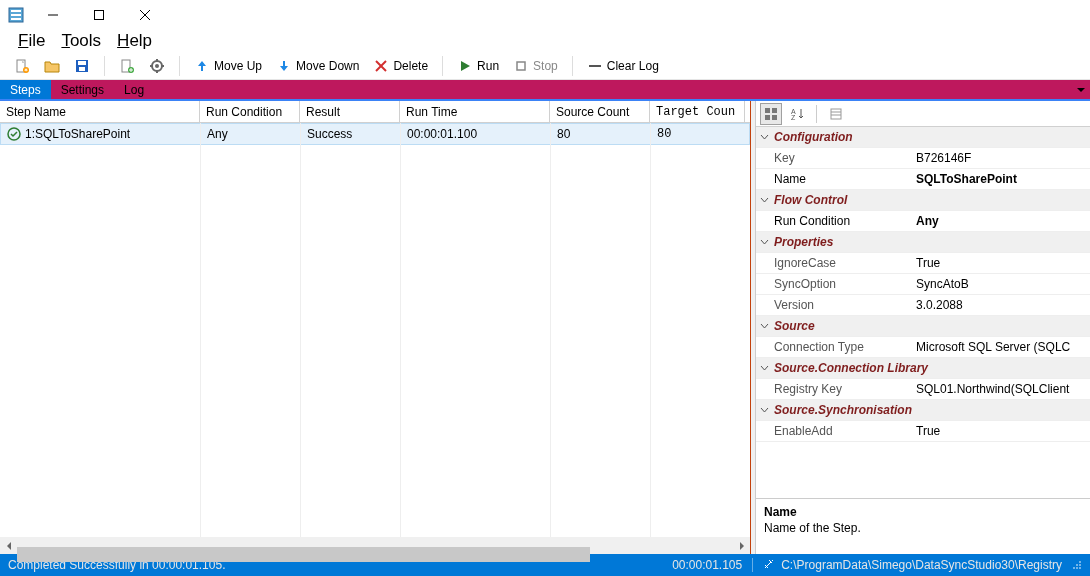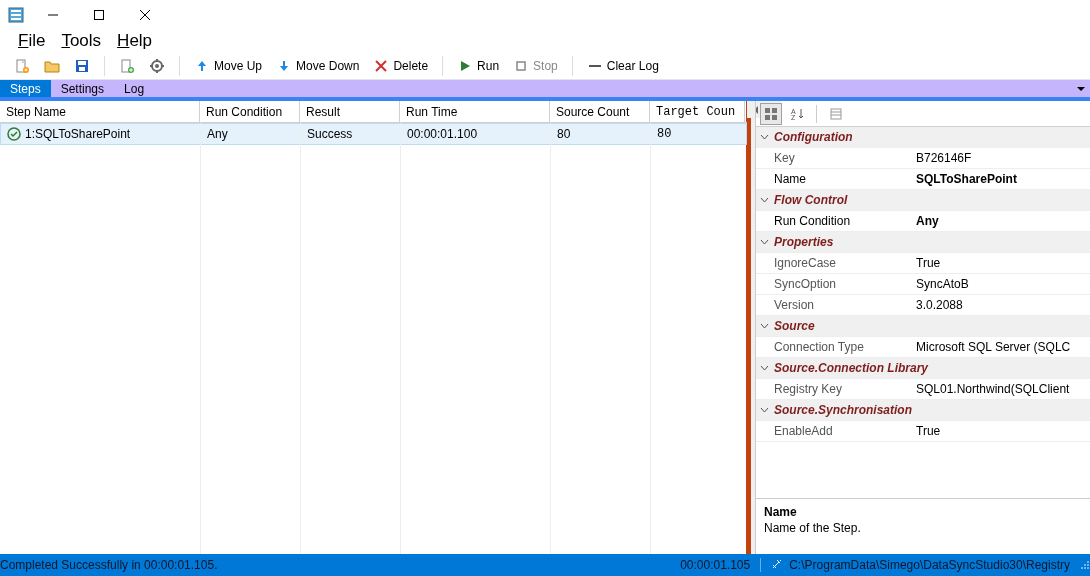--- a/index.html
+++ b/index.html
@@ -17,29 +17,29 @@
 .menubar .menuitem { padding: 2px 8px; font-size: 17px; }
 .menubar .mnemonic { text-decoration: underline; }
 
 
 .toolbar { height: 28px; display: flex; align-items: center; padding: 0 10px; gap: 6px; border-bottom: 1px solid #e5e5e5; }
 .toolbar .tbtn { display: flex; align-items: center; gap: 4px; padding: 2px 4px; font-size: 12px; }
 .toolbar .sep { width: 1px; height: 20px; background: #ddd; margin: 0 4px; }
 .toolbar svg { width: 16px; height: 16px; }
 
 
-.tabsbar { height: 21px; display: flex; align-items: stretch; background: #c4b5fd; border-bottom: 4px solid #3b82f6; }
+.tabsbar { height: 21px; display: flex; align-items: stretch; background: #be185d; border-bottom: 2px solid #3b82f6; }
 .tabsbar .tab { display: flex; align-items: center; padding: 0 10px; font-size: 12px; }
 .tabsbar .tab.active { background: #0078d7; color: #fff; }
 .tabsbar .spacer { flex: 1; }
 .tabsbar .droptab { width: 18px; display: flex; align-items: center; justify-content: center; }
 
 
 .main { flex: 1; display: flex; min-height: 0; }
-.left { flex: 1; display: flex; flex-direction: row; border-right: 5px solid #c2410c; min-width: 0; }
+.left { flex: 1; display: flex; flex-direction: column; border-right: 1px solid #c2410c; min-width: 0; }
 .splitter { width: 4px; background: #f0f0f0; }
 .right { width: 335px; display: flex; flex-direction: column; border-left: 1px solid #ccc; }
 
 
 .grid { flex: 1; display: flex; flex-direction: column; min-height: 0; }
 .gridhead { display: flex; height: 22px; border-bottom: 1px solid #d0d0d0; }
 .gridhead .col { display: flex; align-items: center; padding-left: 6px; font-size: 12px; border-right: 1px solid #d0d0d0; background: #fff; }
 .gridbody { flex: 1; overflow: hidden; }
 .gridrow { display: flex; height: 22px; align-items: center; background: #e5f1fb; border: 1px solid #bcdcf4; }
 .gridrow .cell { display: flex; align-items: center; padding-left: 6px; font-size: 12px; }
@@ -69,21 +69,21 @@
 .proprow .expander { width:16px; display:flex; align-items:center; justify-content:center; color:#555; }
 .proprow .plabel { width:140px; padding-left:2px; color:#555; }
 .proprow.cat .plabel { font-weight:bold; color:#7f1d1d;font-style:italic; }
 .proprow .pvalue { flex:1; padding-left:4px; }
 .proprow .pvalue.bold { font-weight:bold; }
 
 .propdesc { border-top:1px solid #ccc; padding:6px 8px; font-size:12px; height: 56px; }
 .propdesc .title { font-weight:bold; margin-bottom:2px; }
 
 
-.statusbar { height: 22px; background: #0078d7; color: #0f172a; display: flex; align-items: center; font-size: 12px; padding: 0 0; }
+.statusbar { height: 22px; background: #0078d7; color: #e5e5e5; display: flex; align-items: center; font-size: 12px; padding: 0 8px; }
 .statusbar .s-left { flex:1; }
 .statusbar .s-sep { width:1px; height:14px; background: rgba(255,255,255,0.4); margin: 0 10px; }
 .statusbar .grip { margin-left: 8px; opacity: 0.6; }
 
 
 .props::-webkit-scrollbar { width:17px; }
 .props::-webkit-scrollbar-track { background:#f0f0f0; }
 .props::-webkit-scrollbar-thumb { background:#c0c0c0; }
 .props::-webkit-scrollbar-button { background:#f0f0f0; height:17px; }
 

